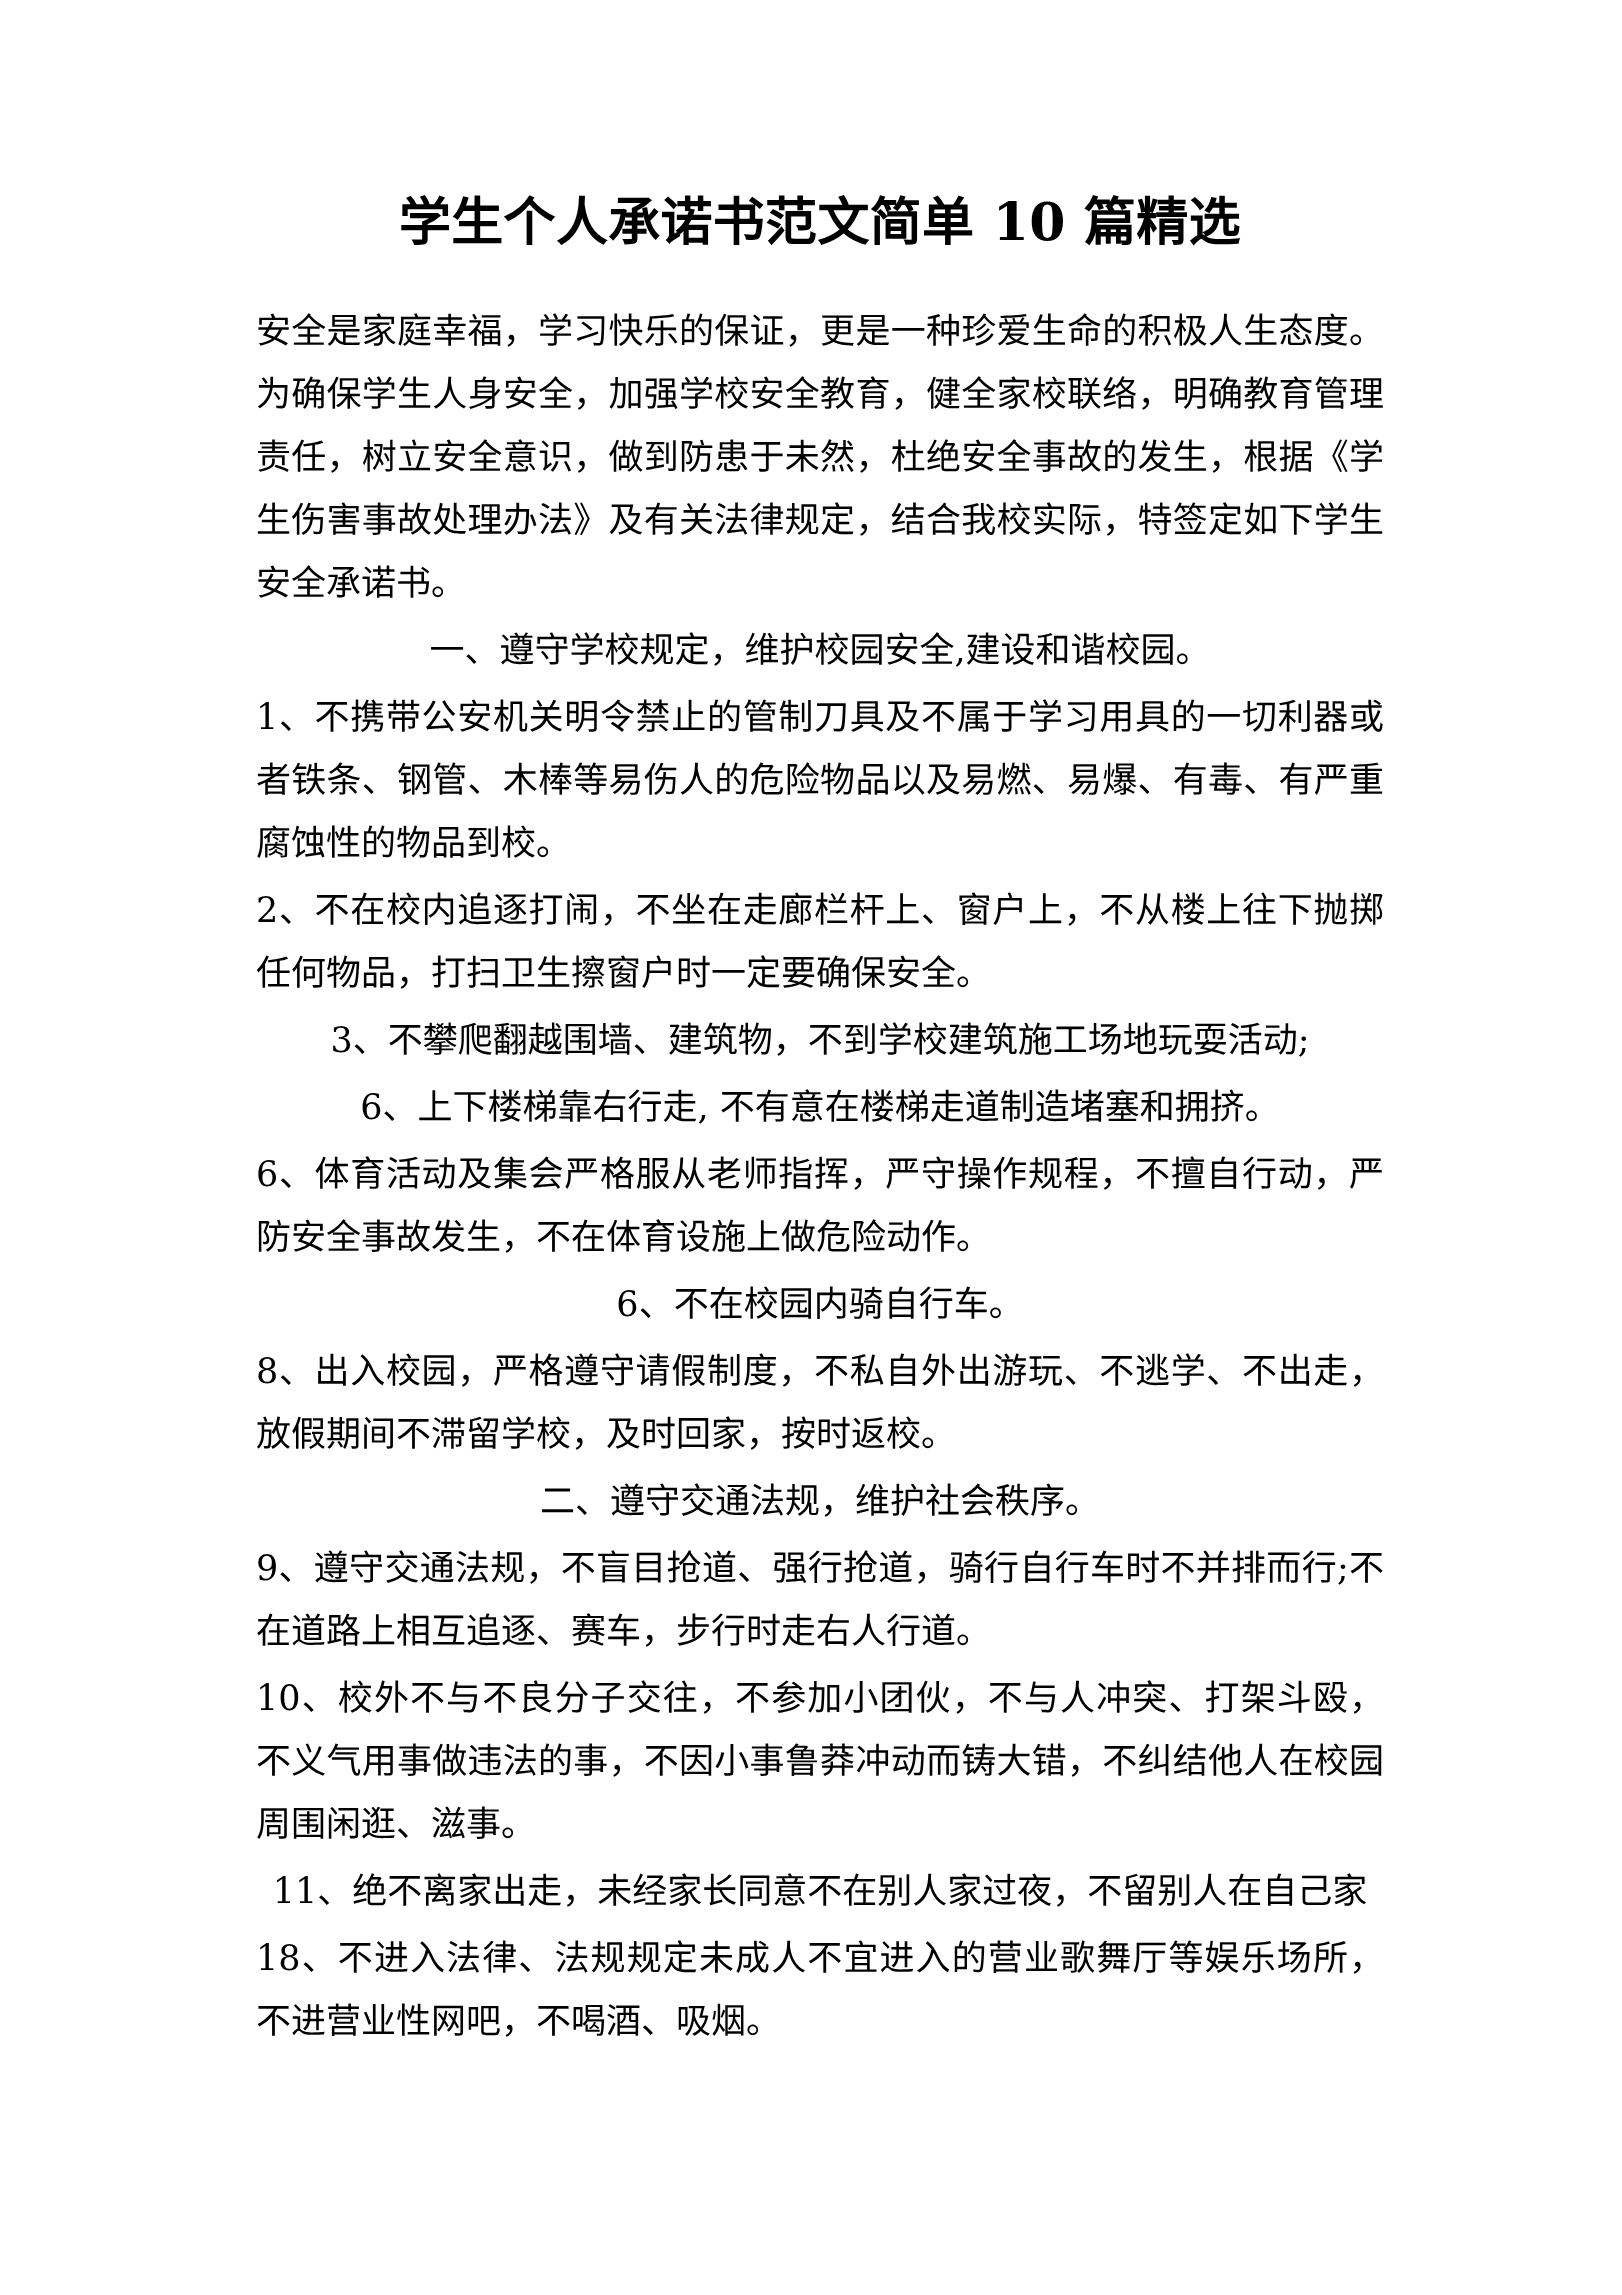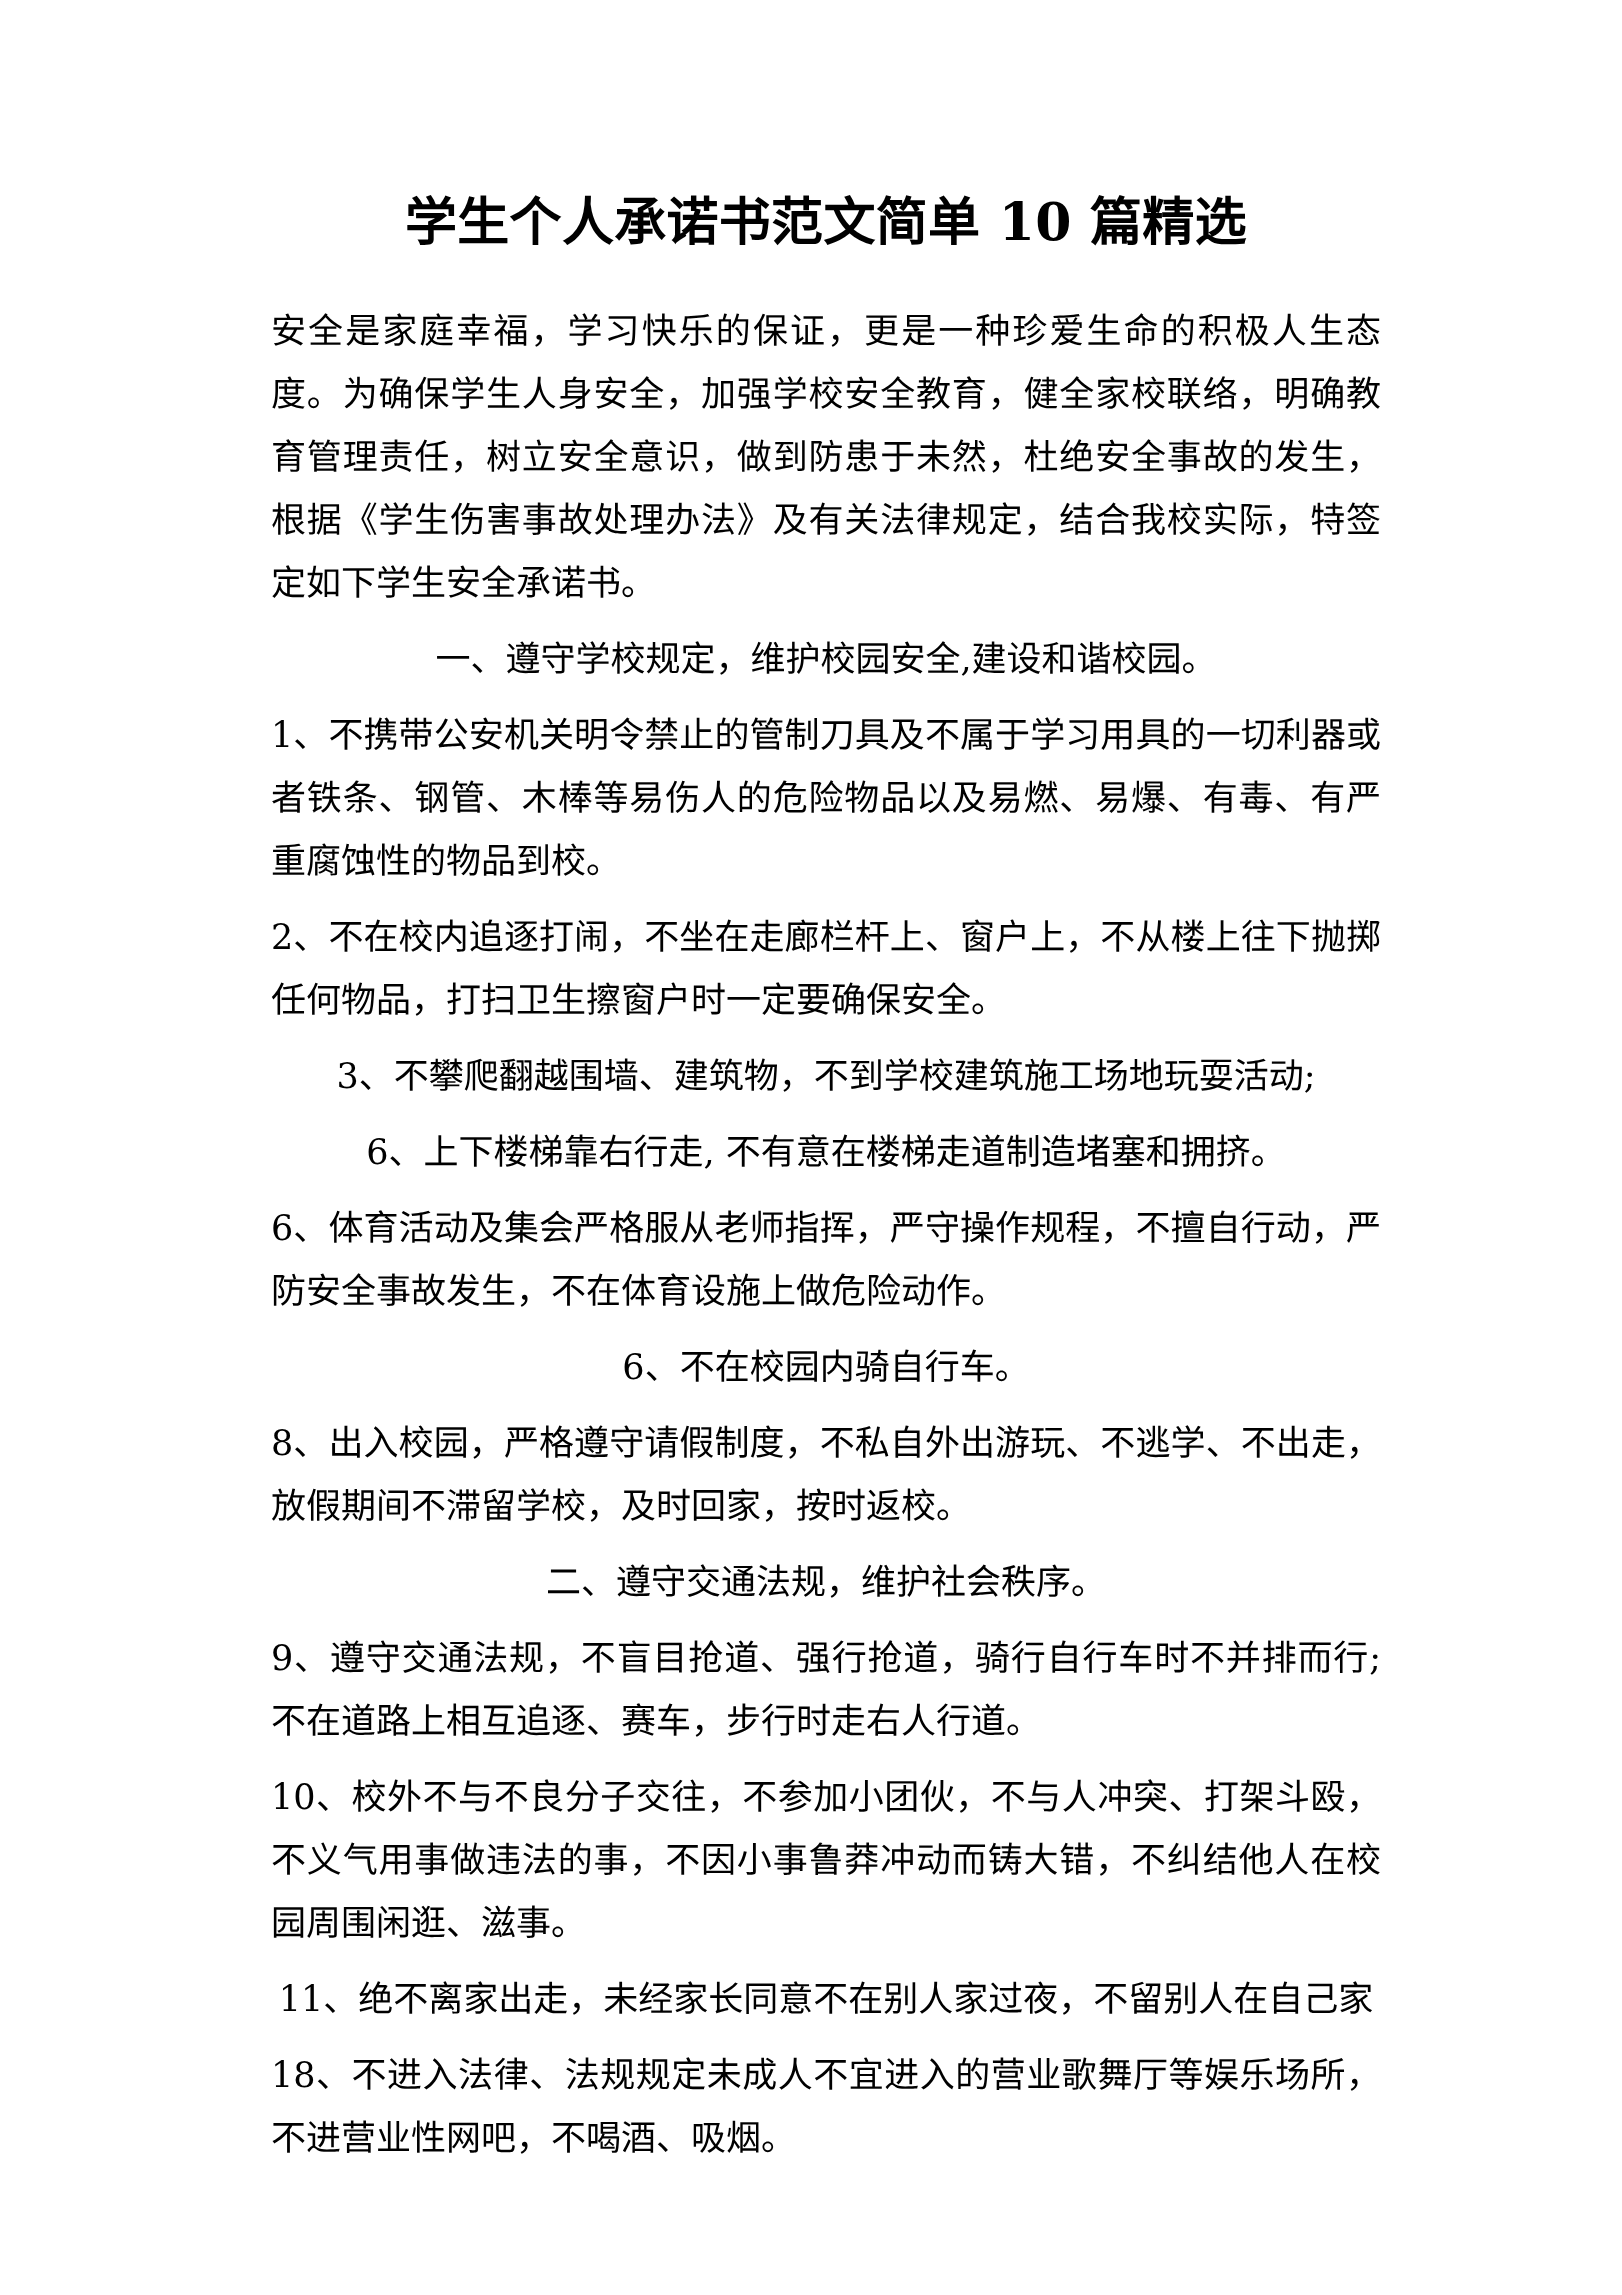--- a/index.html
+++ b/index.html
@@ -19,21 +19,21 @@
     width: 1623px;
     height: 2295px;
     background: #ffffff;
     box-sizing: border-box;
     overflow: hidden;
   }
 
   
   .content {
     position: absolute;
-    left: 258px;
+    left: 252px;
     top: 0;
     width: 1136px;
   }
 
   .doc-title {
     font-family: "DejaVu Serif", "Liberation Serif", serif;
     font-weight: bold;
     font-size: 52px;
     line-height: 1.18;
     text-align: center;
@@ -46,21 +46,21 @@
   .body-block {
     margin-top: 48px;
   }
 
   .para {
     font-family: "DejaVu Serif", "Liberation Serif", serif;
     font-size: 35px;
     line-height: 63px;
     text-align: justify;
     text-justify: inter-character;
-    margin: 13px;
+    margin: 4px;
     letter-spacing: 0px;
     word-break: break-all;
   }
 
   
   .para.flow {
     text-align: justify;
   }
 
   .para.ragged {

